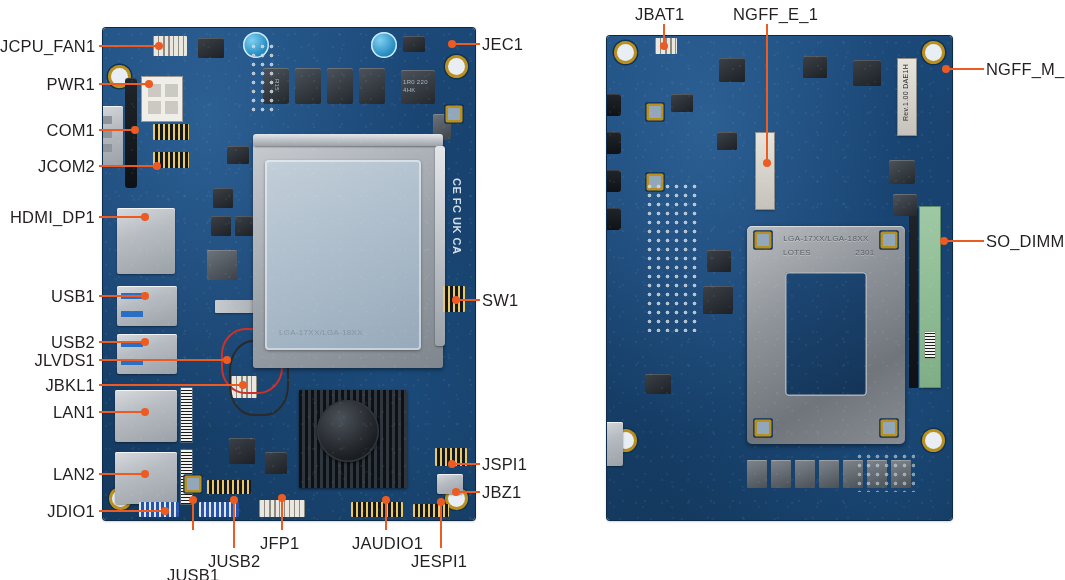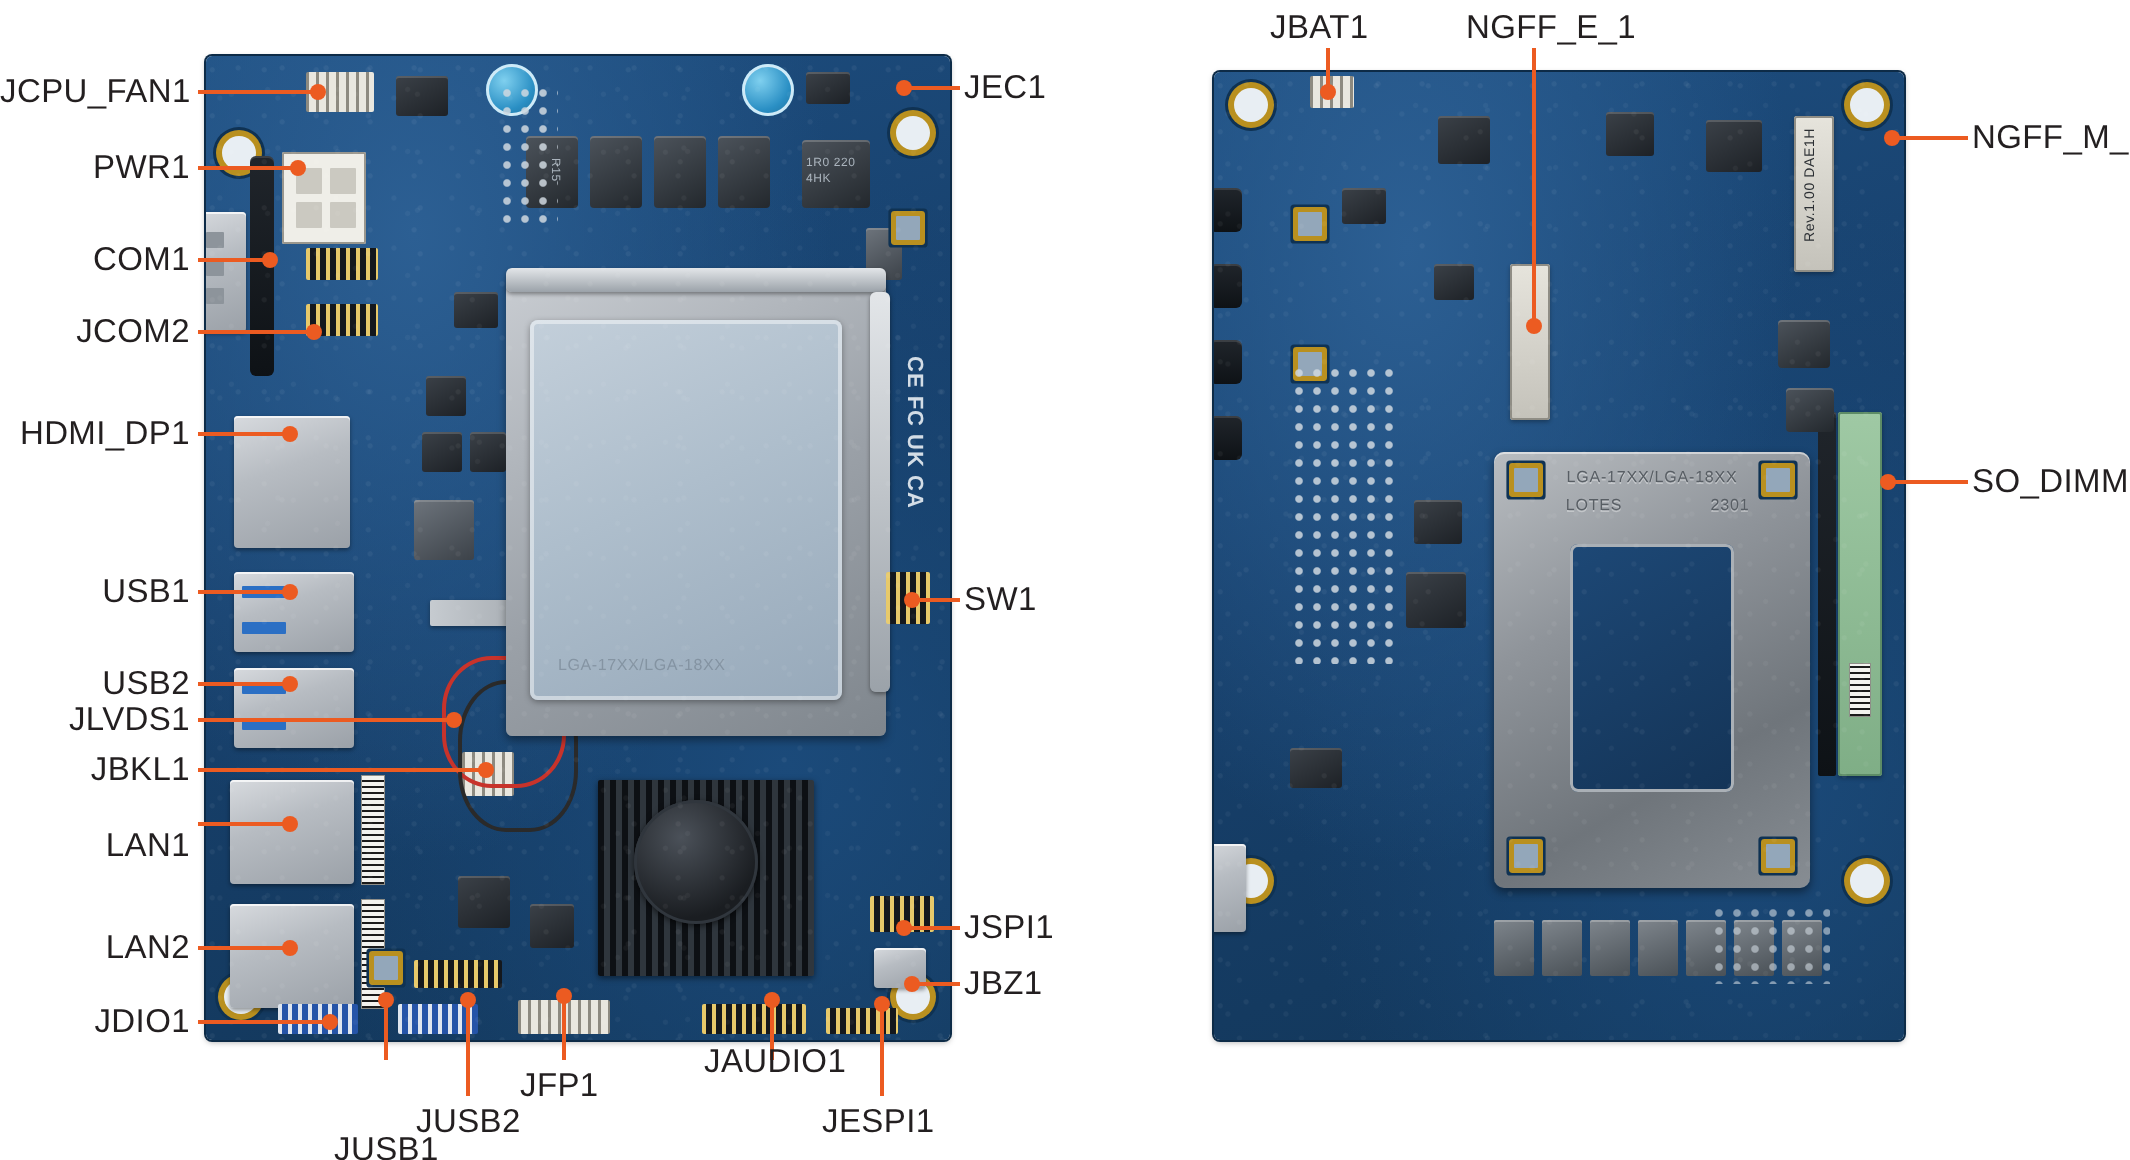--- a/index.html
+++ b/index.html
@@ -310,21 +310,21 @@
   <div class="dot" style="left:141px;top:338px;"></div>
 
   <div class="lbl r" style="left:0px;top:352px;width:95px;">JLVDS1</div>
   <div class="lead" style="left:99px;top:359px;width:128px;"></div>
   <div class="dot" style="left:223px;top:356px;"></div>
 
   <div class="lbl r" style="left:0px;top:377px;width:95px;">JBKL1</div>
   <div class="lead" style="left:99px;top:384px;width:144px;"></div>
   <div class="dot" style="left:239px;top:381px;"></div>
 
-  <div class="lbl r" style="left:0px;top:415px;width:95px;">LAN1</div>
+  <div class="lbl r" style="left:0px;top:404px;width:95px;">LAN1</div>
   <div class="lead" style="left:99px;top:411px;width:46px;"></div>
   <div class="dot" style="left:141px;top:408px;"></div>
 
   <div class="lbl r" style="left:0px;top:466px;width:95px;">LAN2</div>
   <div class="lead" style="left:99px;top:473px;width:46px;"></div>
   <div class="dot" style="left:141px;top:470px;"></div>
 
   <div class="lbl r" style="left:0px;top:503px;width:95px;">JDIO1</div>
   <div class="lead" style="left:99px;top:510px;width:66px;"></div>
   <div class="dot" style="left:161px;top:507px;"></div>
@@ -352,21 +352,21 @@
   <div class="lead v" style="left:233px;top:500px;height:48px;"></div>
   <div class="dot" style="left:230px;top:496px;"></div>
   <div class="lbl" style="left:208px;top:553px;">JUSB2</div>
 
   <div class="lead v" style="left:281px;top:498px;height:32px;"></div>
   <div class="dot" style="left:278px;top:494px;"></div>
   <div class="lbl" style="left:260px;top:535px;">JFP1</div>
 
   <div class="lead v" style="left:385px;top:500px;height:30px;"></div>
   <div class="dot" style="left:382px;top:496px;"></div>
-  <div class="lbl" style="left:352px;top:523px;">JAUDIO1</div>
+  <div class="lbl" style="left:352px;top:535px;">JAUDIO1</div>
 
   <div class="lead v" style="left:440px;top:502px;height:46px;"></div>
   <div class="dot" style="left:437px;top:498px;"></div>
   <div class="lbl" style="left:411px;top:553px;">JESPI1</div>
 
   <div class="board" style="left:607px;top:36px;width:345px;height:484px;">
 
     <div class="hole" style="left:10px;top:8px;"></div>
     <div class="hole" style="left:318px;top:8px;"></div>
     <div class="hole" style="left:10px;top:396px;"></div>

